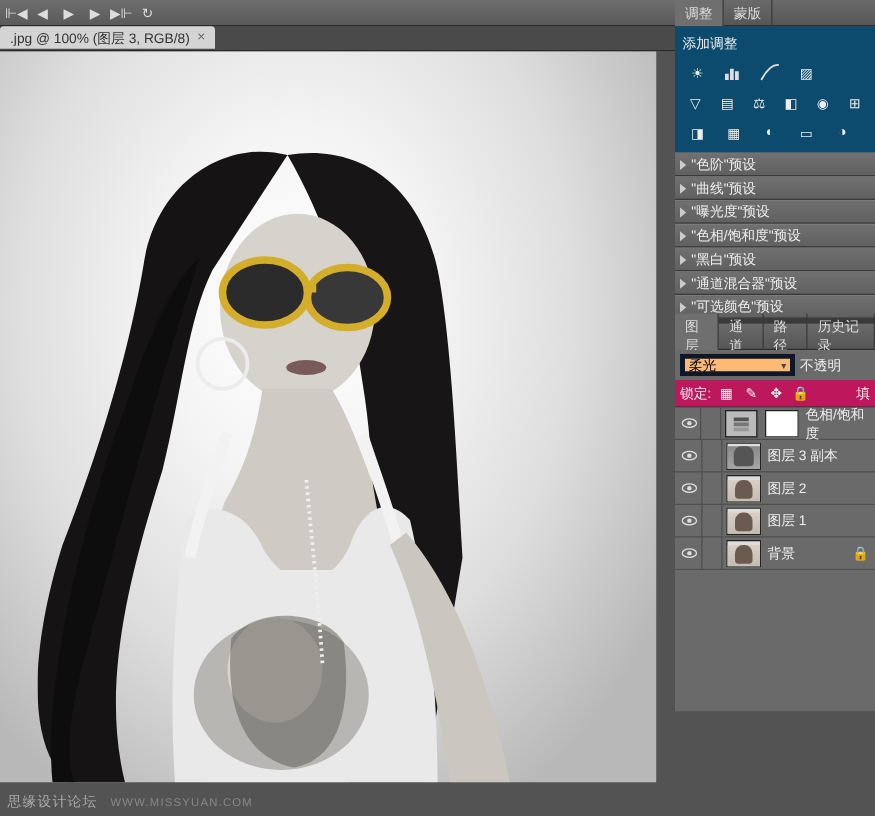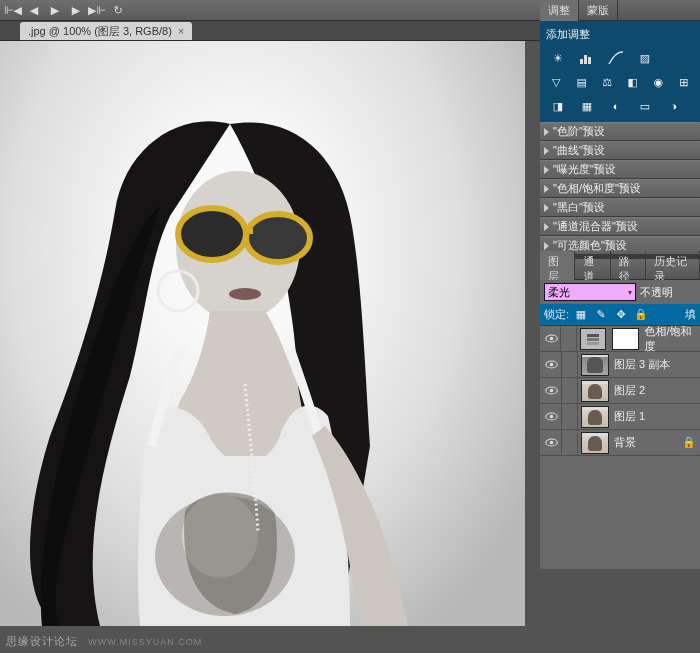--- a/index.html
+++ b/index.html
@@ -1,36 +1,36 @@
 <!DOCTYPE html>
 <html><head>
 <meta charset="utf-8">
 <style>
 *{margin:0;padding:0;box-sizing:border-box;font-family:"Microsoft YaHei",Arial,sans-serif;font-size:11px;user-select:none}
 body{width:700px;height:653px;background:#535353;overflow:hidden;position:relative}
 .topbar{height:21px;background:linear-gradient(#6e6e6e,#5a5a5a);display:flex;align-items:center;padding:0 4px;border-bottom:1px solid #2a2a2a}
 .tool-icon{width:18px;height:16px;margin-right:3px;display:flex;align-items:center;justify-content:center;color:#ddd;cursor:pointer}
-.tabbar{height:20px;background:#4a4a4a;display:flex;align-items:flex-end;padding-left:20px;border-bottom:1px solid #2a2a2a}
+.tabbar{height:20px;background:#4a4a4a;display:flex;align-items:flex-start;padding-left:0;border-bottom:1px solid #2a2a2a}
 .doctab{height:18px;background:#d4d4d4;padding:2px 8px;border-radius:3px 3px 0 0;display:flex;align-items:center;color:#333;gap:6px}
 .doctab .close{color:#666}
 .canvas-area{position:absolute;top:41px;left:0;width:540px;height:585px;background:#535353;overflow:hidden}
 .canvas-bg{width:525px;height:585px;background:radial-gradient(ellipse at 45% 35%,#fff 0%,#f5f5f5 25%,#dedede 55%,#b8b8b8 85%);position:relative}
 .right-panels{position:absolute;top:0;right:0;width:160px;height:569px;background:#535353;display:flex;flex-direction:column}
 .panel-tabs{height:21px;background:linear-gradient(#6a6a6a,#565656);display:flex;align-items:center;border-bottom:1px solid #2f2f2f}
 .ptab{padding:3px 8px;color:#ddd;border-right:1px solid #3a3a3a;cursor:pointer}
 .ptab.active{background:#6f6f6f}
 .panel-body{background:#0c4a6e;padding:4px 6px;color:#eee}
 .adj-row{display:flex;gap:9px;justify-content:flex-start;padding:4px 2px}
 .adj-ic{width:20px;height:16px;display:flex;align-items:center;justify-content:center;cursor:pointer}
 .preset{height:19px;background:linear-gradient(#707070,#606060);border-top:1px solid #7a7a7a;border-bottom:1px solid #3a3a3a;display:flex;align-items:center;padding-left:4px;color:#eee;cursor:pointer}
 .preset .tri{margin-right:4px;width:0;height:0;border-top:4px solid transparent;border-bottom:4px solid transparent;border-left:5px solid #ccc}
 .sep-gap{height:4px;background:#3a3a3a}
 .blend-row{display:flex;align-items:center;padding:3px 4px;gap:4px;background:#6a6a6a}
-.blend-sel{flex:0 0 92px;height:18px;background:#f0abfc;border:1px solid #0f172a;padding:1px 3px;color:#000;display:flex;align-items:center;justify-content:space-between}
-.lock-row{display:flex;align-items:center;padding:3px 4px;gap:4px;background:#0369a1;color:#eee;border-bottom:1px solid #3a3a3a}
+.blend-sel{flex:0 0 92px;height:18px;background:#fdba74;border:4px solid #0f172a;padding:1px 3px;color:#000;display:flex;align-items:center;justify-content:space-between}
+.lock-row{display:flex;align-items:center;padding:3px 4px;gap:4px;background:#be185d;color:#eee;border-bottom:1px solid #3a3a3a}
 .lock-ic{width:16px;height:14px;display:flex;align-items:center;justify-content:center}
 .layers-list{background:#6a6a6a;flex:1;overflow:hidden}
 .layer-row{height:26px;display:flex;align-items:center;border-bottom:1px solid #4f4f4f;padding-left:2px}
 .layer-row.sel{background:#9ebde0}
 .vis{width:20px;height:26px;display:flex;align-items:center;justify-content:center;border-right:1px solid #4f4f4f}
 .link-col{width:16px;height:26px;border-right:1px solid #4f4f4f}
 .thumb{width:28px;height:22px;background:#ddd;border:1px solid #222;margin:0 3px;position:relative;overflow:hidden}
 .thumb.sel{outline:2px solid #fff}
 .lname{color:#eee;padding-left:2px}
 .layer-row.sel .lname{color:#000}

